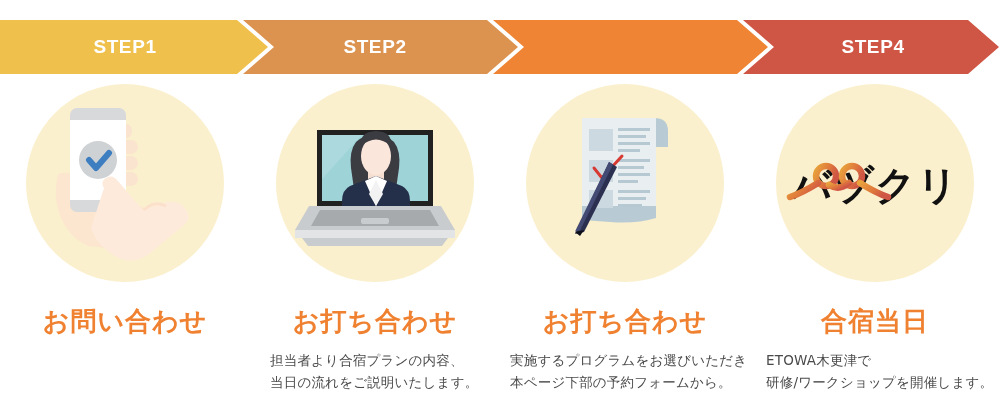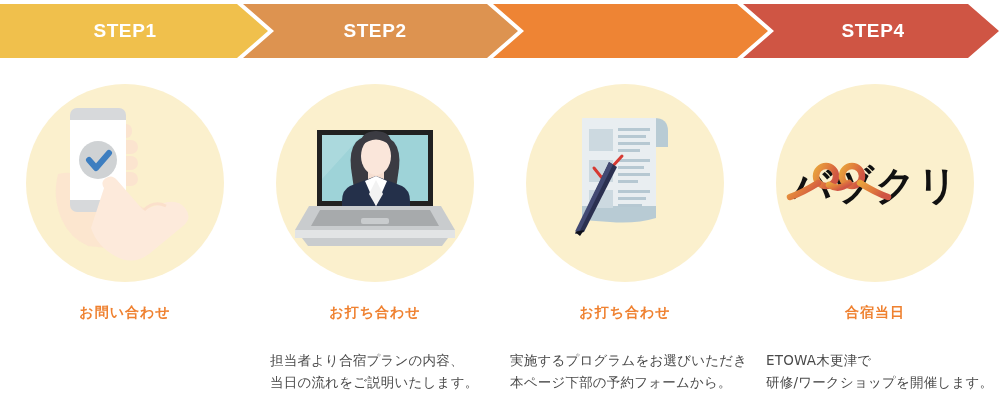--- a/index.html
+++ b/index.html
@@ -11,21 +11,21 @@
     height: 407px;
     background: #ffffff;
     font-family: "Liberation Sans", "DejaVu Sans", sans-serif;
     overflow: hidden;
     position: relative;
   }
 
   
   .step-bar {
     position: absolute;
-    top: 4px;
+    top: 20px;
     left: 0;
     width: 1000px;
     height: 54px;
   }
   .step-bar svg {
     display: block;
   }
   .step-label {
     position: absolute;
     top: 0;
@@ -74,21 +74,21 @@
     left: 0;
   }
 
   .heading {
     position: absolute;
     top: 232px;
     left: 0;
     width: 250px;
     text-align: center;
     color: #ef8130;
-    font-size: 14px;
+    font-size: 26px;
     font-weight: bold;
     letter-spacing: 1px;
     font-family: Liberation Sans, sans-serif;
   }
 
   .body-text {
     position: absolute;
     top: 278px;
     left: 18px;
     width: 236px;

